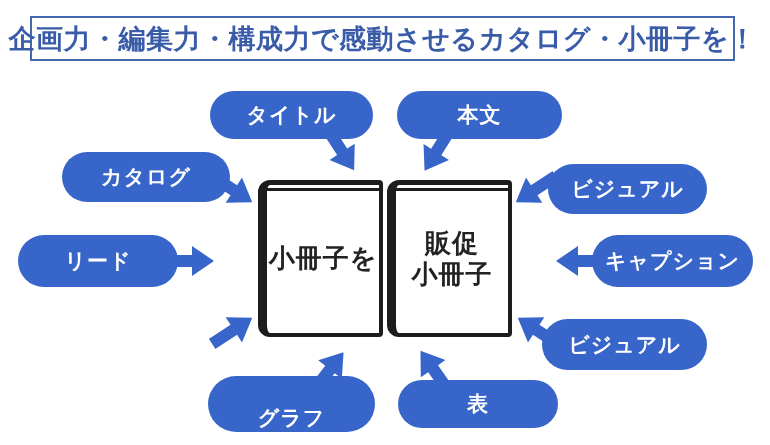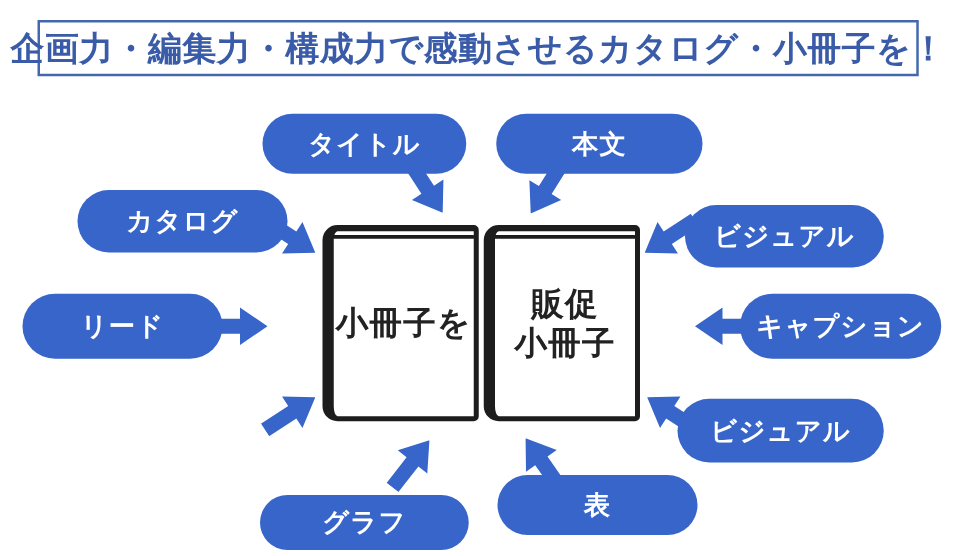--- a/index.html
+++ b/index.html
@@ -161,21 +161,21 @@
   </div>
   <div class="pill" style="left:18px; top:235px; width:160px; height:52px;">
     <span>リード</span>
   </div>
   <div class="pill" style="left:592px; top:235px; width:161px; height:52px;">
     <span>キャプション</span>
   </div>
   <div class="pill" style="left:542px; top:319px; width:165px; height:51px;">
     <span>ビジュアル</span>
   </div>
-  <div class="pill" style="left:208px; top:396px; width:167px; height:44px;">
+  <div class="pill" style="left:208px; top:376px; width:167px; height:56px;align-items:flex-end;">
     <span>グラフ</span>
   </div>
   <div class="pill" style="left:398px; top:380px; width:160px; height:48px;">
     <span>表</span>
   </div>
 
   <div class="book" style="left:258px; top:180px;">
     <div class="book-label">小冊子を</div>
   </div>
   <div class="book" style="left:387px; top:180px;">

